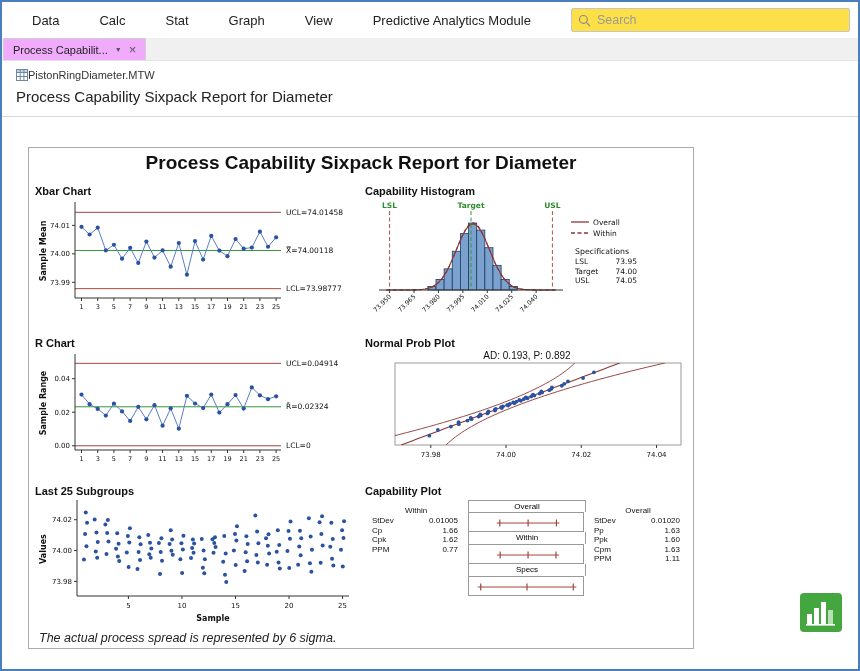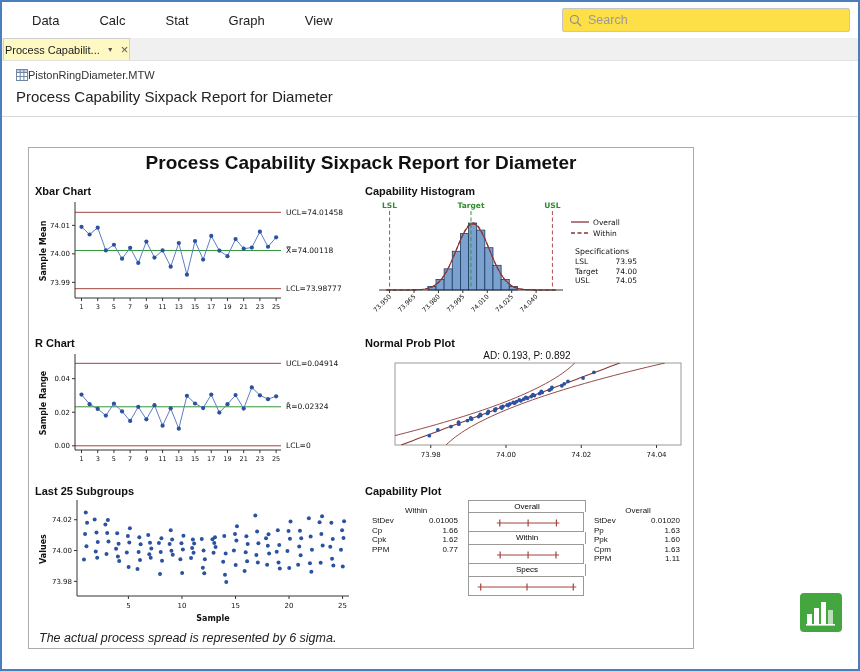--- a/index.html
+++ b/index.html
@@ -5,21 +5,21 @@
 *{box-sizing:border-box;margin:0;padding:0}
 html,body{width:860px;height:671px}
 body{font-family:"Liberation Sans",sans-serif;background:#fff}
 .window{width:860px;height:671px;border:2px solid #4a7ebd;background:#fff;display:flex;flex-direction:column;overflow:hidden}
 .menubar{height:36px;display:flex;align-items:center;padding:0 8px 0 30px;gap:40px;background:#fff;flex:0 0 auto}
 .menu-item{font-size:13px;color:#222;white-space:nowrap;cursor:default}
 .searchbox{margin-left:auto;width:288px;height:24px;border:1px solid #c6c6c6;border-radius:2px;display:flex;align-items:center;padding:0 6px;gap:6px;background:#fde047}
 .searchbox input{border:none;outline:none;flex:1;font-size:12.5px;color:#333;font-family:inherit;background:transparent}
 .searchbox input::placeholder{color:#999}
 .tabbar{height:23px;background:#f0f0f0;display:flex;align-items:flex-end;border-bottom:1px solid #e3e3e3;flex:0 0 auto}
-.tab{height:22px;margin-left:1px;background:#fef9c3;border:1px solid #d0d0d0;border-bottom:none;display:flex;align-items:center;gap:7px;padding:0 1px;font-size:11px;color:#222}
+.tab{height:22px;margin-left:1px;background:#f0abfc;border:1px solid #d0d0d0;border-bottom:none;display:flex;align-items:center;gap:7px;padding:0 9px;font-size:11px;color:#222}
 .tab-caret{font-size:7px;color:#555}
 .tab-close{font-size:13px;color:#555;line-height:1}
 .content{position:relative;flex:1;background:#fff}
 .ws-row{display:flex;align-items:center;padding:8px 0 0 14px;font-size:11px;color:#333}
 .doc-heading{padding:7px 0 0 14px;font-size:15px;color:#222}
 .hsep{margin-top:11px;border-top:1px solid #d8d8d8}
 .report{position:absolute;left:26px;top:86px;width:666px;height:502px;border:1px solid #ababab;background:#fff}
 .report-title{position:absolute;top:4px;left:0;right:0;text-align:center;font-size:19px;font-weight:bold;color:#111}
 .cell{position:absolute;width:324px;height:146px}
 .ct{text-align:left;font-size:11px;font-weight:bold;color:#111;height:14px;line-height:14px}
@@ -39,20 +39,21 @@
 </head>
 <body>
 
 <div class="window">
   <div class="menubar">
     <span class="menu-item">Data</span>
     <span class="menu-item">Calc</span>
     <span class="menu-item">Stat</span>
     <span class="menu-item">Graph</span>
     <span class="menu-item">View</span>
+    <span class="menu-item">Predictive Analytics Module</span>
     <div class="searchbox">
       <span style="display:flex">
         <svg width="13" height="13" viewBox="0 0 13 13">
             <circle cx="5.4" cy="5.4" r="3.9" fill="none" stroke="#8a8a8a" stroke-width="1.2"></circle>
             <line x1="8.4" y1="8.4" x2="12" y2="12" stroke="#8a8a8a" stroke-width="1.2"></line>
           </svg>
       </span>
       <input placeholder="Search" style="">
     </div>
   </div>

